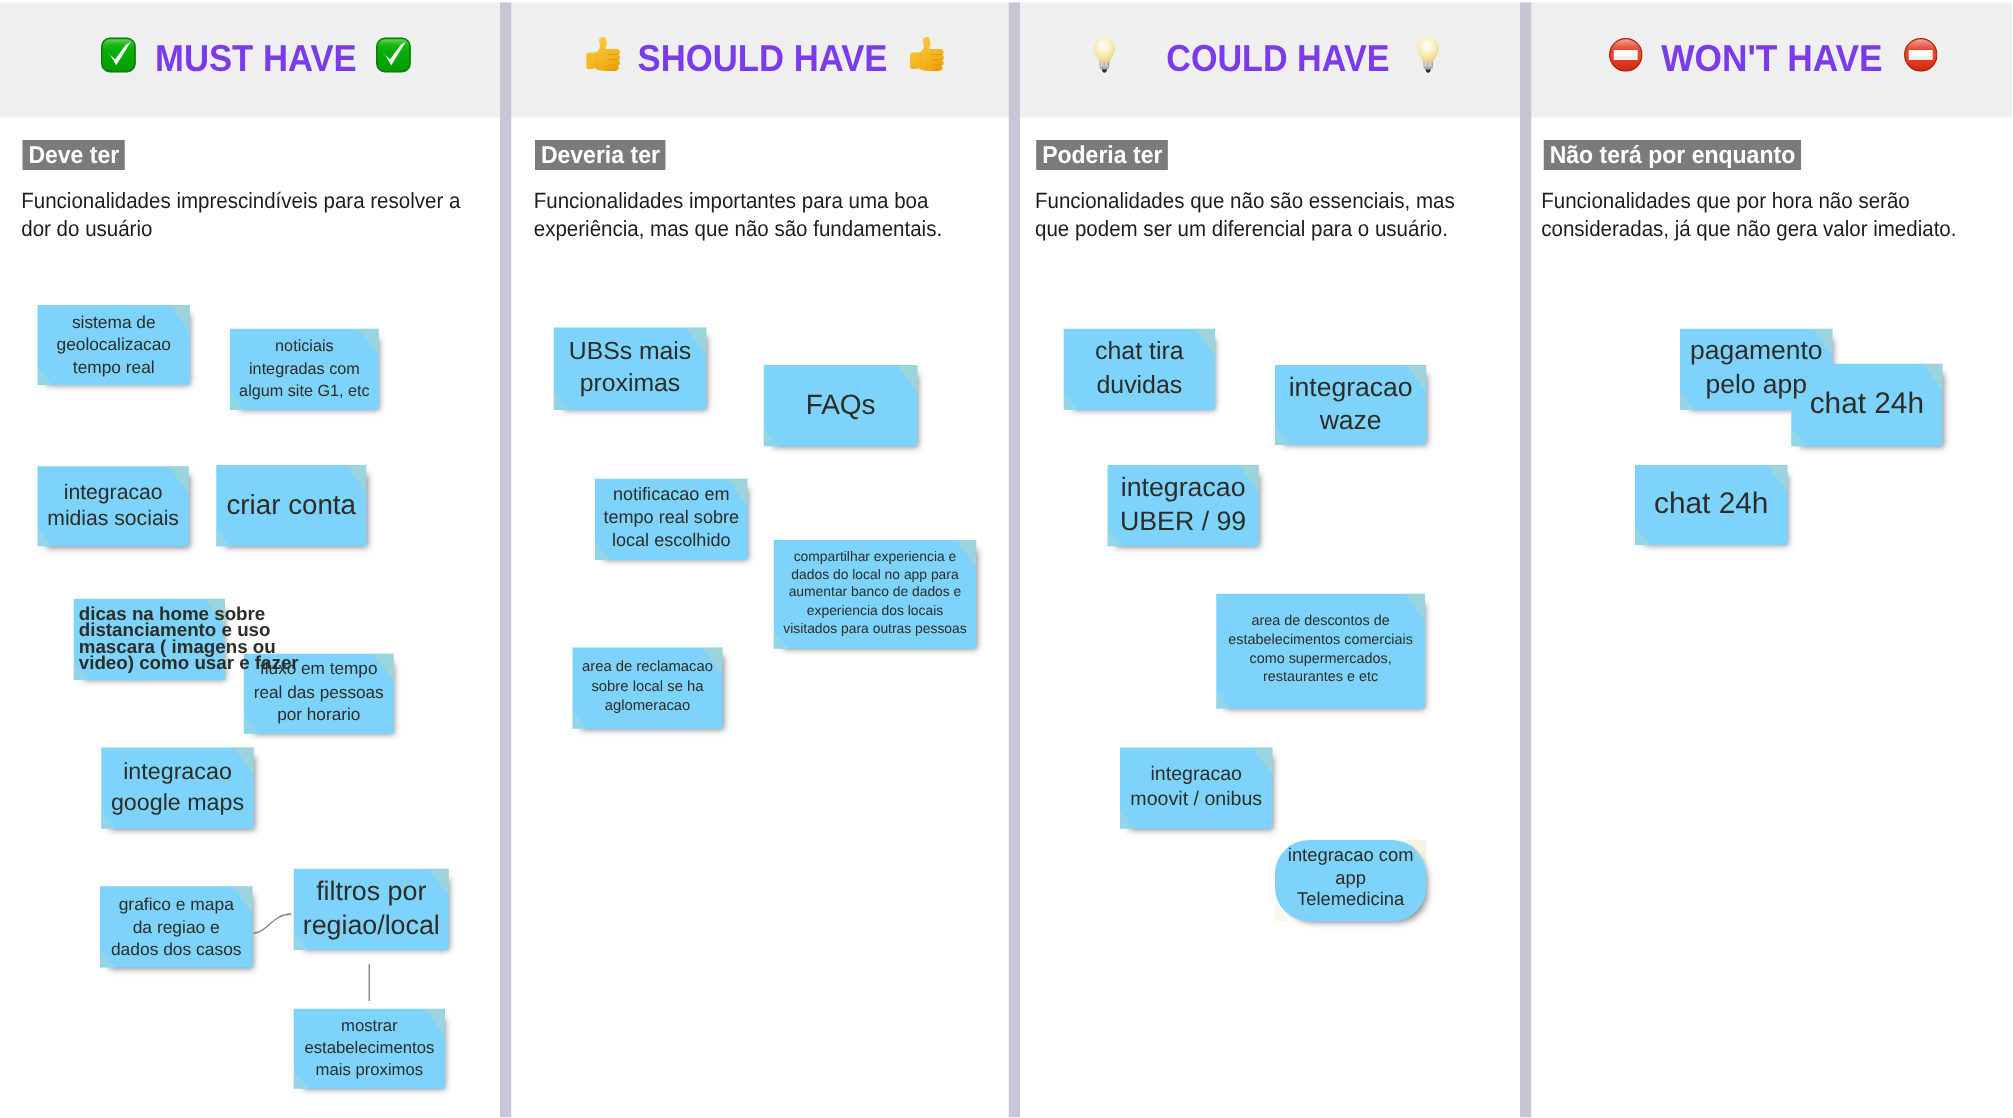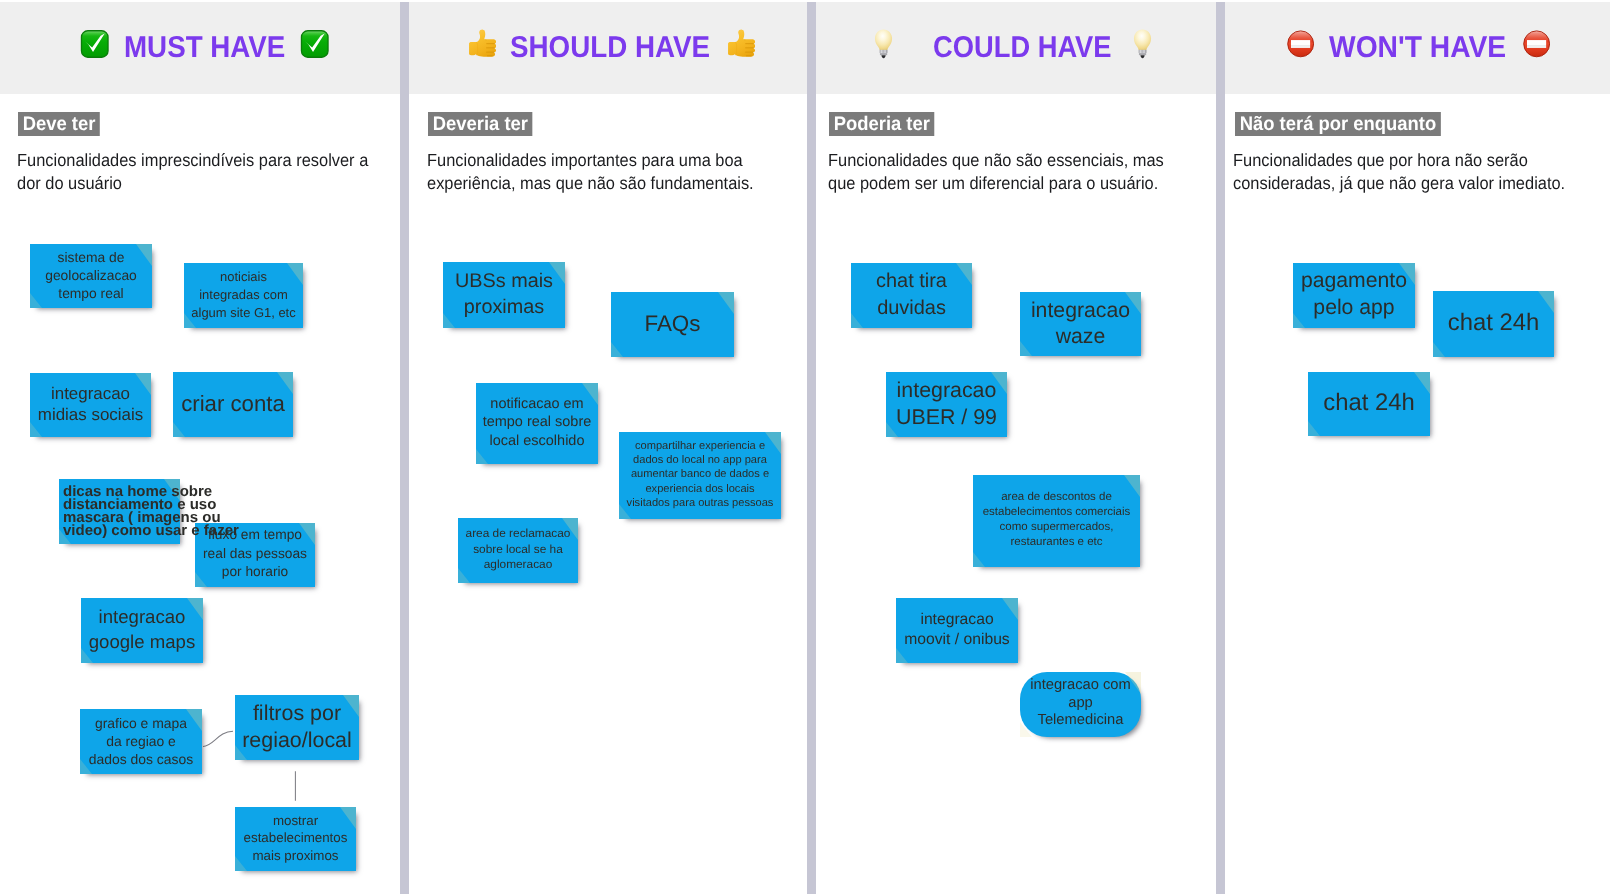--- a/index.html
+++ b/index.html
@@ -28,21 +28,21 @@
     box-sizing:border-box;transform:scaleX(0.94);transform-origin:left center;}
   .badge span{display:inline-block;}
   .subtitle{position:absolute;font-size:17.6px;line-height:23.2px;color:#1b1c1f;
     transform:scaleX(0.933);transform-origin:left top;}
 
   .divider{position:absolute;top:2px;width:9px;height:892px;background:#c6c6d4;z-index:20;}
 
   .note{position:absolute;color:#2c2c29;
     display:flex;align-items:center;justify-content:center;text-align:center;
     box-sizing:border-box;padding:0 4px;
-    background:#0ea5e9;
+    background:#7dd3fc;
     box-shadow:4px 4px 5px -3px rgba(40,40,55,0.55);
   }
   .note .fold{position:absolute;top:0;right:0;width:0;height:0;
     border-top:22px solid rgba(226,214,148,0.30);border-left:16px solid transparent;}
   .note .fold2{position:absolute;bottom:0;left:0;width:0;height:0;
     border-bottom:15px solid rgba(228,218,155,0.20);border-right:12px solid transparent;}
   .note .txt{display:block;width:100%;position:relative;z-index:2;white-space:nowrap;top:-1px;}
   svg.connector{position:absolute;overflow:visible;pointer-events:none;left:0;top:0;}
 </style>
 </head>
@@ -355,21 +355,21 @@
         <div>proximas</div>
       </div>
   </div>
     <div class="note" style="left: 611px; top: 292px; width: 123px; height: 65px;">
     <div class="fold"></div>
     <div class="fold2"></div>
     <div class="txt" style="font-size: 22.39px; line-height: 28px;">
         <div>FAQs</div>
       </div>
   </div>
-    <div class="note" style="left: 476px; top: 383px; width: 122px; height: 81px;">
+    <div class="note" style="left: 476px; top: 383px; width: 122px; height: 65px;">
     <div class="fold"></div>
     <div class="fold2"></div>
     <div class="txt" style="font-size: 14.48px; line-height: 18.1px;">
         <div>notificacao em</div>
         <div>tempo real sobre</div>
         <div>local escolhido</div>
       </div>
   </div>
     <div class="note" style="left: 619px; top: 432px; width: 162px; height: 87px;">
     <div class="fold"></div>
@@ -435,21 +435,21 @@
   </div>
     <div class="note" style="left: 1020px; top: 672px; width: 121px; height: 65px; border-radius: 27px;">
     <div class="fold"></div>
     <div class="fold2"></div>
     <div class="txt" style="font-size: 14.71px; line-height: 17.8px;">
         <div>integracao com</div>
         <div>app</div>
         <div>Telemedicina</div>
       </div>
   </div>
-    <div class="note" style="left: 1293px; top: 263px; width: 122px; height: 65px;">
+    <div class="note" style="left: 1344px; top: 263px; width: 122px; height: 65px;">
     <div class="fold"></div>
     <div class="fold2"></div>
     <div class="txt" style="font-size: 21.19px; line-height: 26.7px;">
         <div>pagamento</div>
         <div>pelo app</div>
       </div>
   </div>
     <div class="note" style="left: 1433px; top: 291px; width: 121px; height: 66px;">
     <div class="fold"></div>
     <div class="fold2"></div>

